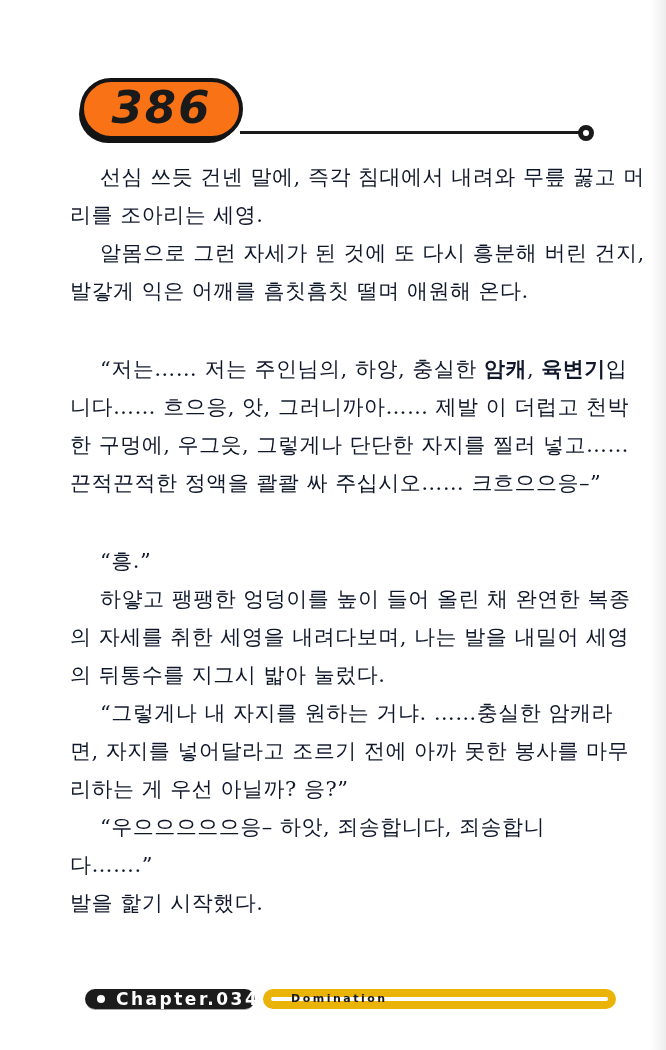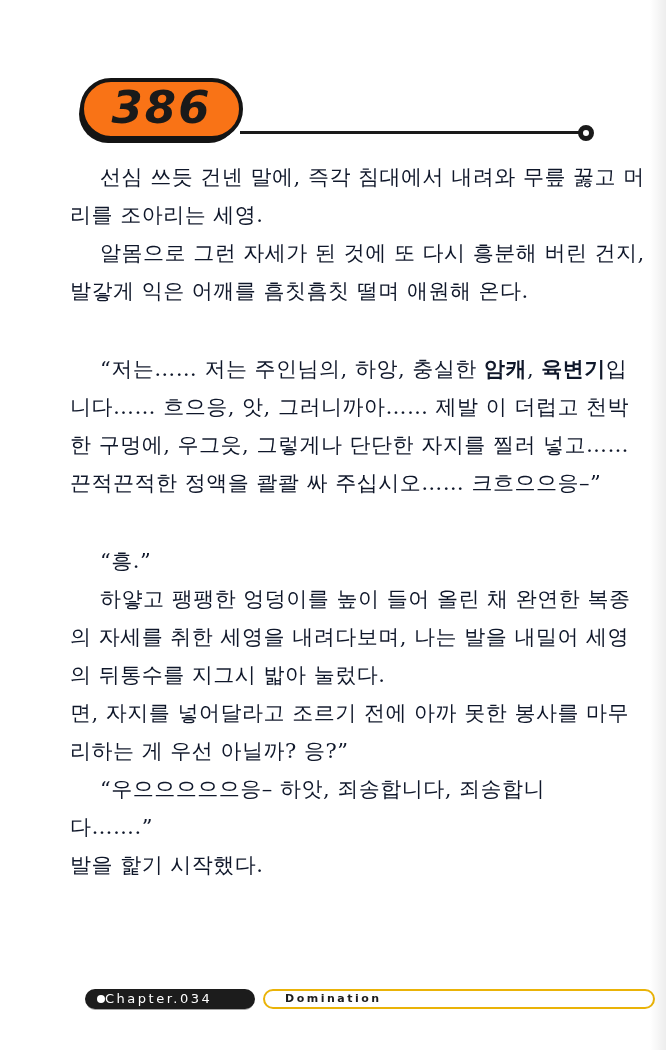--- a/index.html
+++ b/index.html
@@ -75,27 +75,27 @@
     background: #1c1c1c;
     display: flex; align-items: center;
     padding-left: 12px;
     box-shadow: 0 2px 0 -1px rgba(0,0,0,0.35);
   }
   .chapter-dot {
     width: 8px; height: 8px; border-radius: 50%;
     background: #ffffff; flex: 0 0 auto;
   }
   .chapter-pill .label {
-    color: #ffffff; font-size: 13px; font-weight: normal;
-    letter-spacing: 2.5px; 
+    color: #ffffff; font-size: 17px; font-weight: bold;
+    letter-spacing: 2.5px; margin-left: 11px;
     white-space: nowrap;
   }
   .series-pill {
-    width: 392px; height: 20px; border-radius: 11px;
-    background: #ffffff; border: 2px solid #eab308;
+    width: 353px; height: 20px; border-radius: 11px;
+    background: #ffffff; border: 8px solid #eab308;
     display: flex; align-items: center;
     padding-left: 20px;
   }
   .series-pill .label {
     color: #1c1c1c; font-size: 11px; font-weight: bold;
     letter-spacing: 2.5px; white-space: nowrap;
   }
 </style>
 </head>
 <body>
@@ -127,20 +127,21 @@
       </div>
       <div class="para gap">
         <div class="line indent"><span>“흥.”</span></div>
       </div>
       <div class="para">
         <div class="line indent"><span>하얗고 팽팽한 엉덩이를 높이 들어 올린 채 완연한 복종</span></div>
         <div class="line"><span>의 자세를 취한 세영을 내려다보며, 나는 발을 내밀어 세영</span></div>
         <div class="line"><span>의 뒤통수를 지그시 밟아 눌렀다.</span></div>
       </div>
       <div class="para">
+        <div class="line indent"><span>“그렇게나 내 자지를 원하는 거냐. ……충실한 암캐라</span></div>
         <div class="line"><span>면, 자지를 넣어달라고 조르기 전에 아까 못한 봉사를 마무</span></div>
         <div class="line"><span>리하는 게 우선 아닐까? 응?”</span></div>
       </div>
       <div class="para">
         <div class="line indent"><span>“우으으으으으응– 하앗, 죄송합니다, 죄송합니</span></div>
         <div class="line"><span>다…….”</span></div>
       </div>
       <div class="para">
         <div class="line"><span>발을 핥기 시작했다.</span></div>
       </div>

